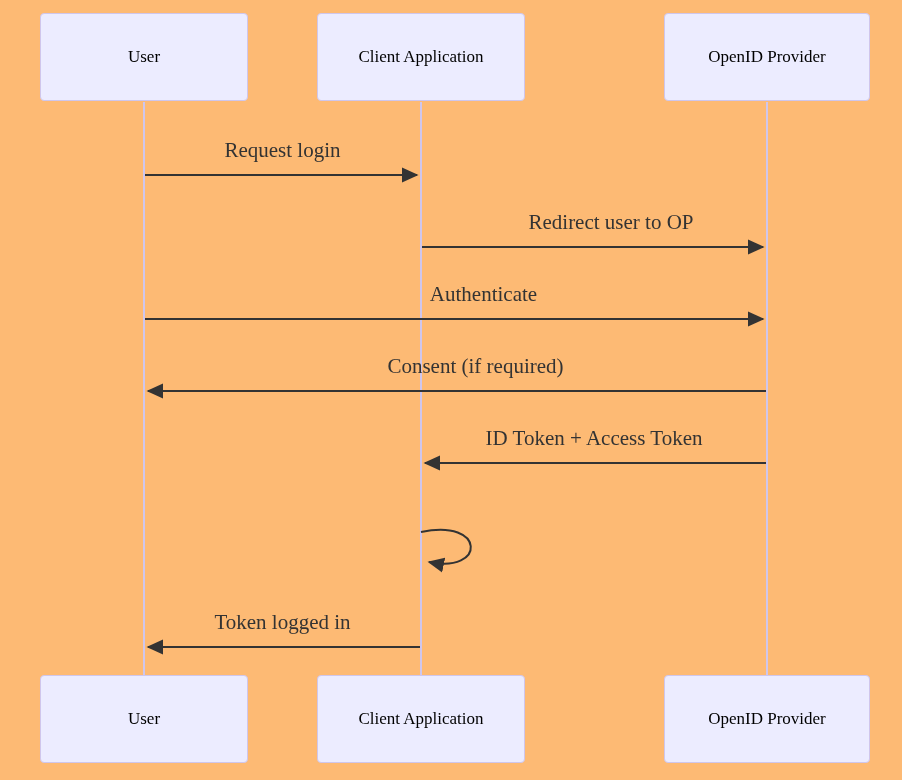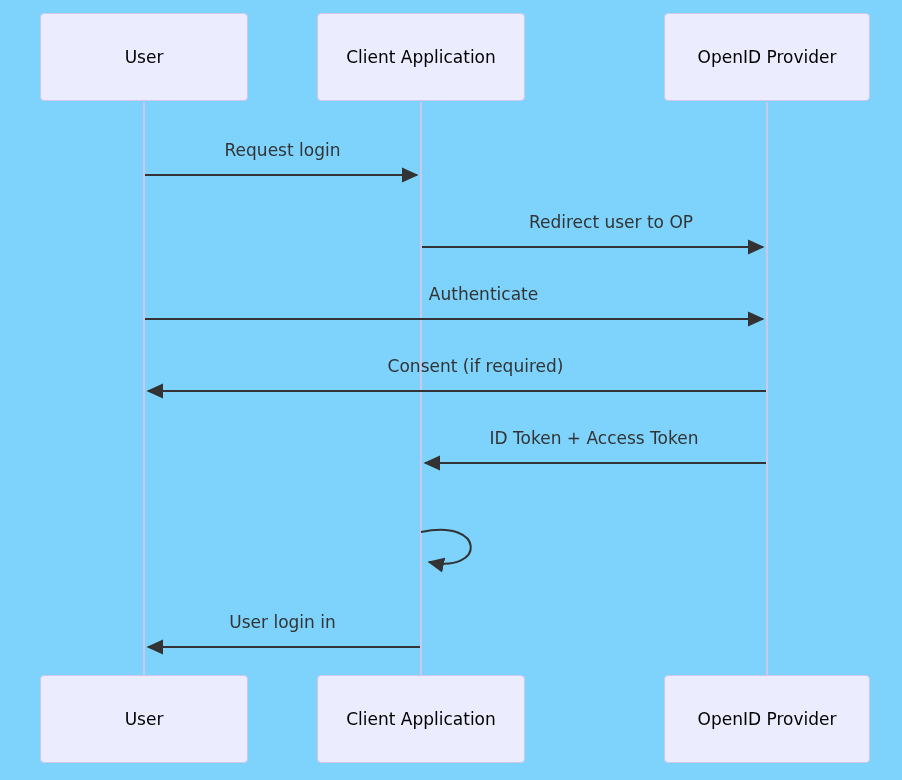--- a/index.html
+++ b/index.html
@@ -10,42 +10,43 @@
     --message-text:#333333;
     --actor-text:#000000;
   }
   *{box-sizing:border-box;margin:0;padding:0;}
   html,body{background:#ffffff;}
   body{font-family:"DejaVu Sans","Liberation Sans",sans-serif;}
   .diagram{
     position:relative;
     width:902px;
     height:780px;
-    background:#7dd3fc;
+    background:#fdba74;
     overflow:hidden;
+    font-family:Liberation Serif, serif;
   }
   .layer{position:absolute;left:0;top:0;width:902px;height:780px;}
   .lifeline{stroke:var(--lifeline);stroke-width:2;}
   .msg-line{stroke:var(--arrow);stroke-width:2;fill:none;}
   .arrowhead{fill:var(--arrow);}
   .actor-box{
     position:absolute;
     background:var(--actor-fill);
     border:1px solid var(--actor-border);
     border-radius:4px;
     display:flex;
     align-items:center;
     justify-content:center;
     color:var(--actor-text);
     font-size:17px;
   }
   .msg-label{
     position:absolute;
     text-align:center;
-    font-size:17px;
+    font-size:21px;
     line-height:24px;
     color:var(--message-text);
     white-space:nowrap;
   }
 </style>
 </head>
 <body>
 
 <div class="diagram">
 
@@ -87,15 +88,15 @@
   </div>
   <div class="actor-box" style="left:664px;top:675px;width:206px;height:88px;">
     <span>OpenID Provider</span>
   </div>
 
   <div class="msg-label" style="left:144px;top:138px;width:277px;">Request login</div>
   <div class="msg-label" style="left:421px;top:210px;width:380px;">Redirect user to OP</div>
   <div class="msg-label" style="left:144px;top:282px;width:623px;margin-left:28px;">Authenticate</div>
   <div class="msg-label" style="left:144px;top:354px;width:623px;padding-left:40px;">Consent (if required)</div>
   <div class="msg-label" style="left:421px;top:426px;width:346px;">ID Token + Access Token</div>
-  <div class="msg-label" style="left:144px;top:610px;width:277px;">User login in</div>
+  <div class="msg-label" style="left:144px;top:610px;width:277px;">Token logged in</div>
 
 </div>
 
 </body></html>

